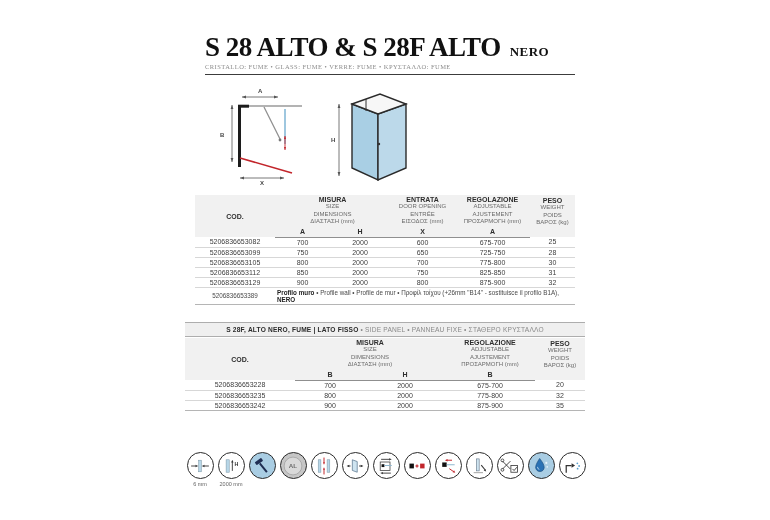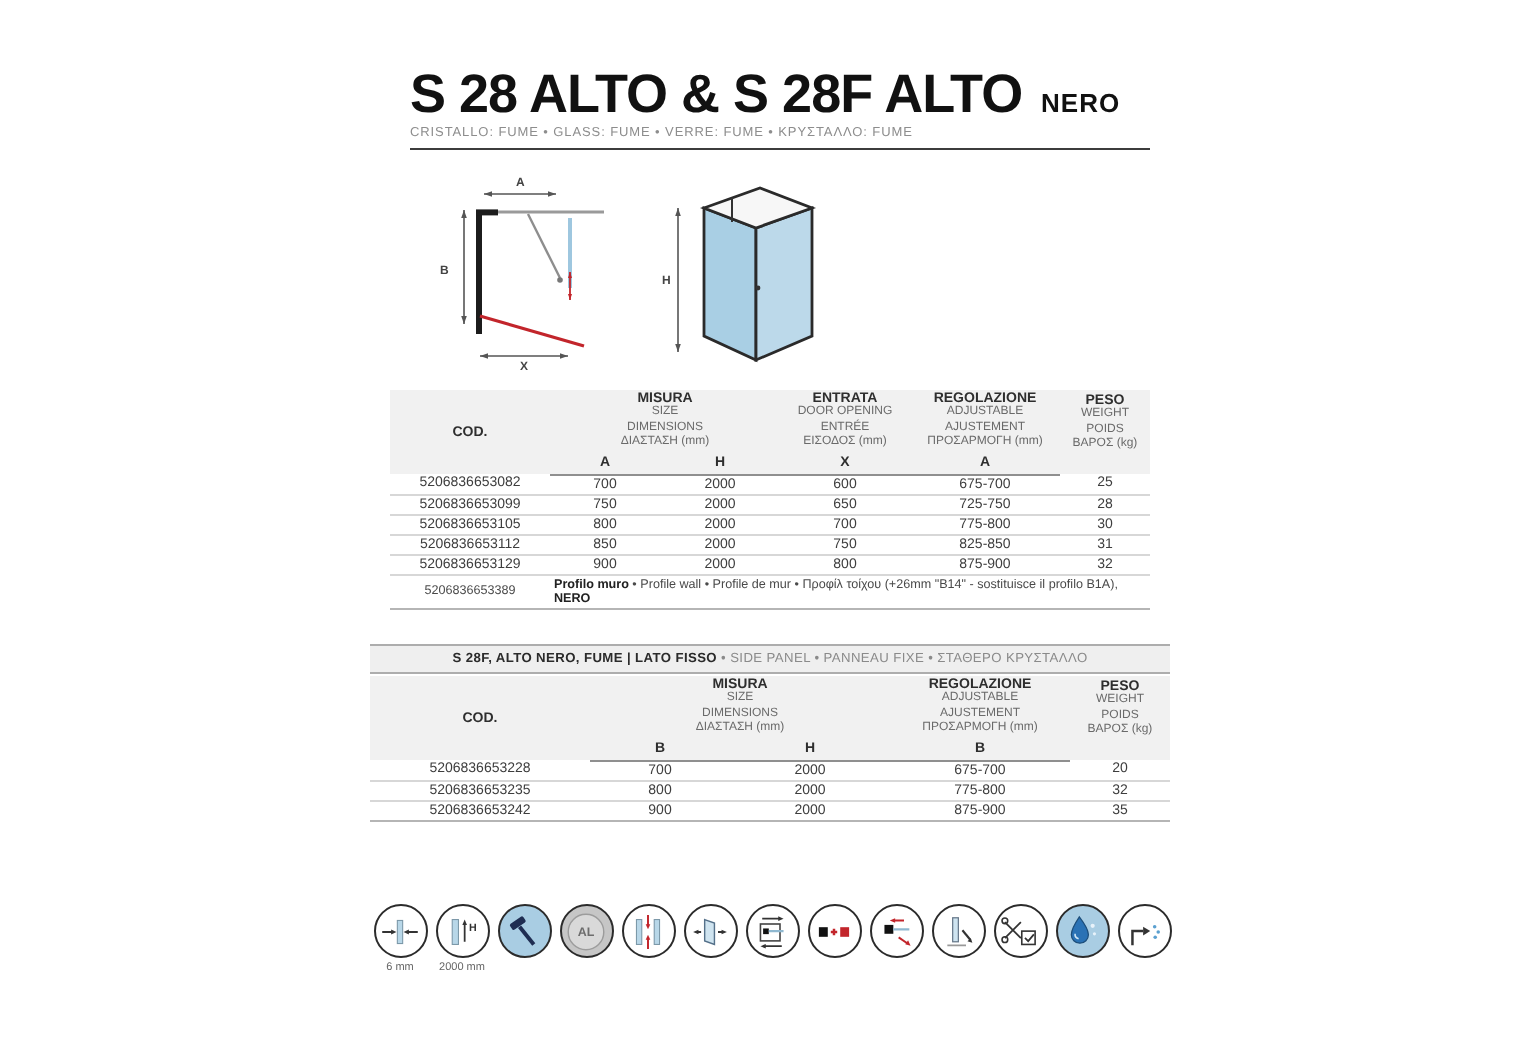--- a/index.html
+++ b/index.html
@@ -1,20 +1,20 @@
 <!DOCTYPE html>
 <html><head>
 <meta charset="utf-8">
 <style>
   * { margin:0; padding:0; box-sizing:border-box; }
   body { background:#ffffff; font-family:"Liberation Sans", sans-serif; }
   .page { position:relative; width:770px; height:520px; background:#fff; overflow:hidden; }
 
   
-  .hdr { position:absolute; left:205px; top:33px; width:372px; }
+  .hdr { position:absolute; left:205px; top:33px; width:372px;font-family:Liberation Serif, serif; }
   .hdr-title { font-size:27px; font-weight:bold; color:#111; letter-spacing:-0.5px; line-height:28px; display:inline; }
   .hdr-badge { font-size:13px; font-weight:bold; color:#111; margin-left:5px; letter-spacing:0.5px; }
   .hdr-sub { margin-top:2px; font-size:6.5px; letter-spacing:0.45px; color:#8d8d8d; }
   .hdr-rule { margin-top:4px; border-top:1.5px solid #3c3c3c; width:370px; }
 
   
   .diag { position:absolute; }
   .dimtxt { font-size:6px; fill:#444; font-weight:bold; }
 
   

